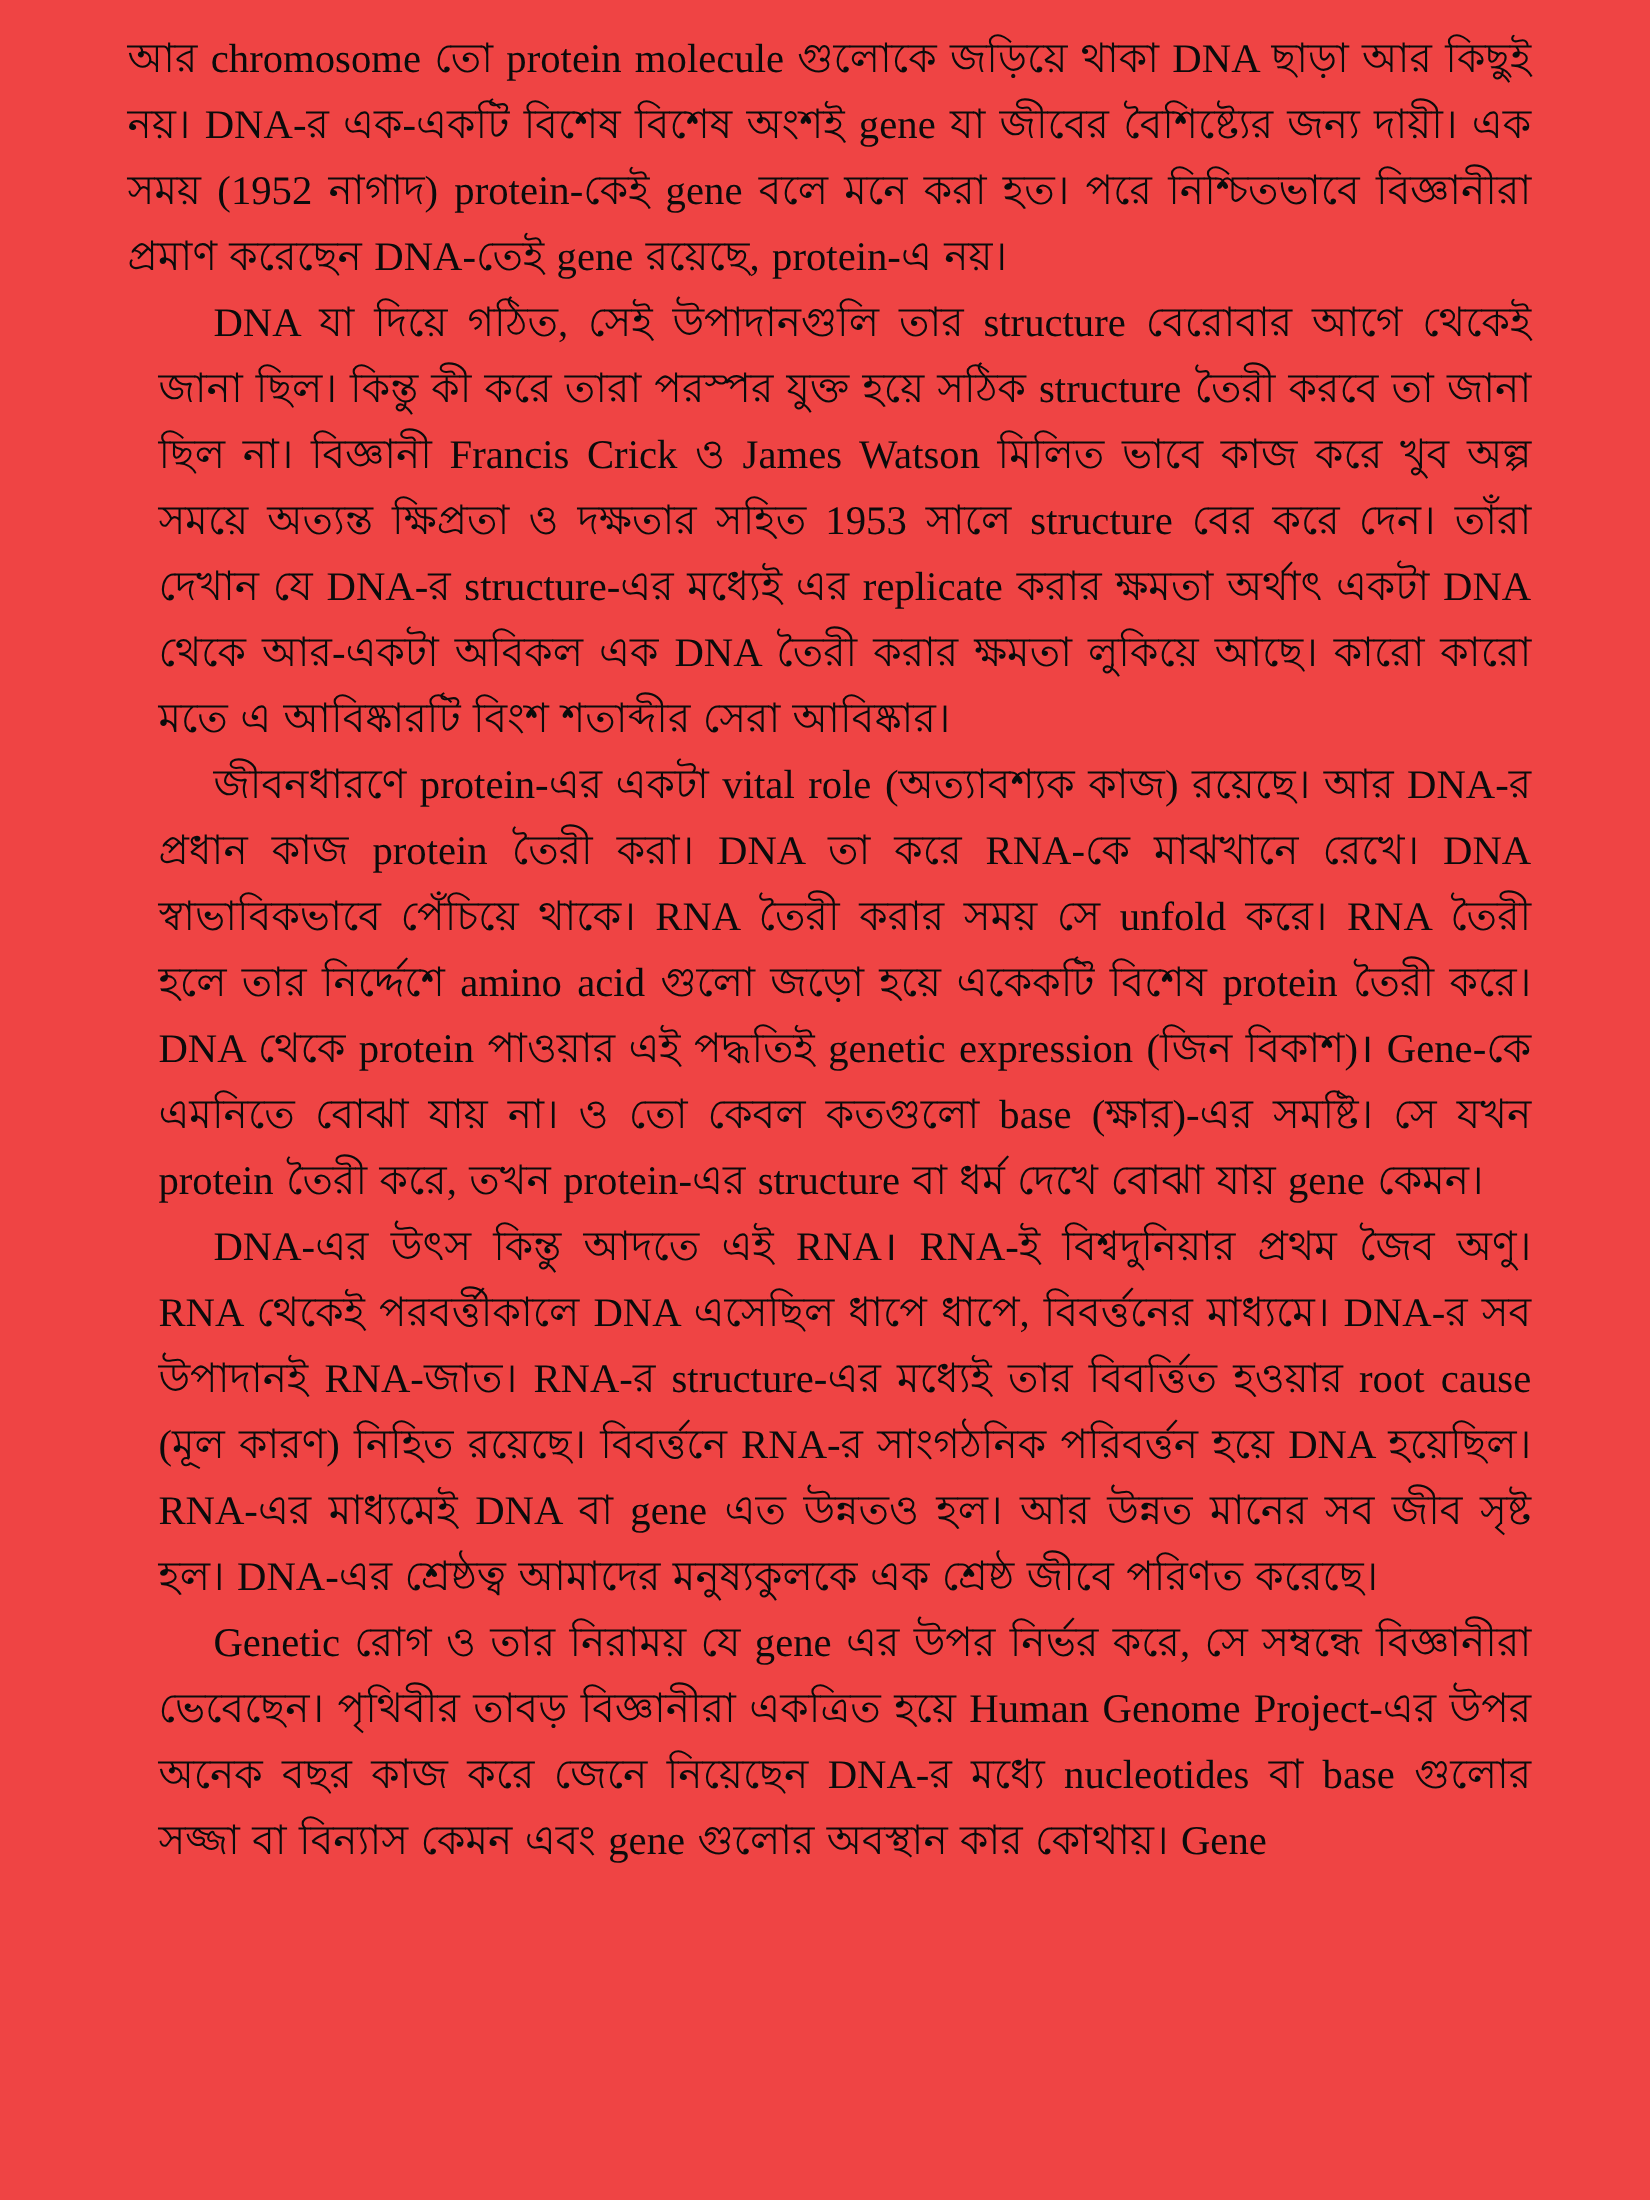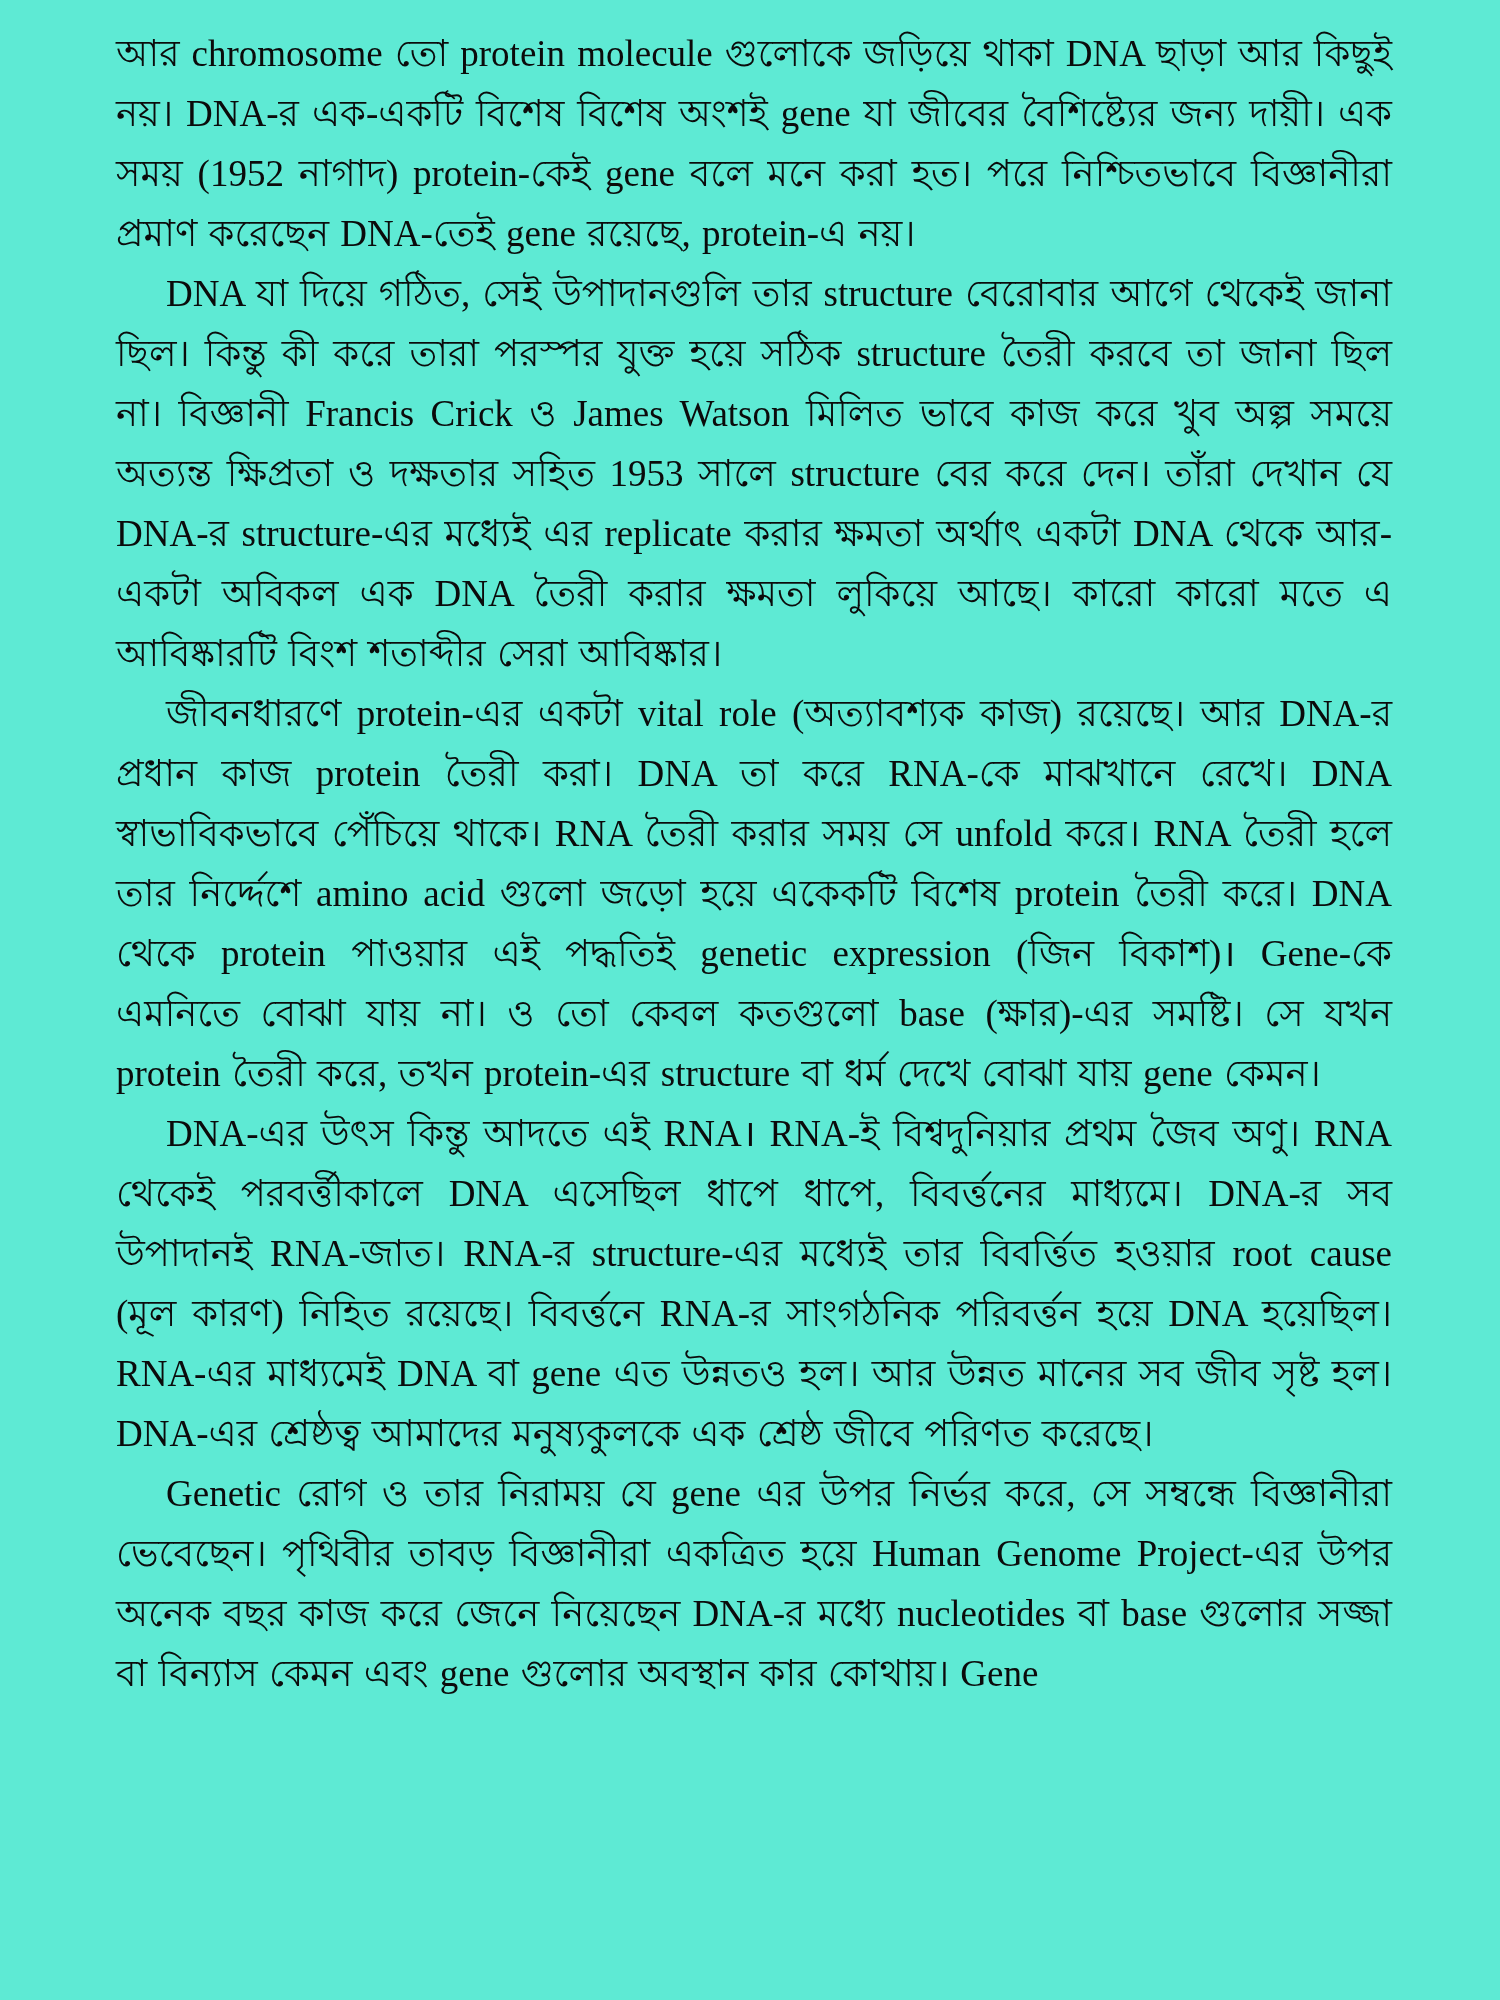--- a/index.html
+++ b/index.html
@@ -4,39 +4,40 @@
 <style>
   html, body {
     margin: 0;
     padding: 0;
     background: #ffffff;
   }
   .page {
     position: relative;
     width: 1500px;
     height: 2000px;
-    background: #5eead4;
+    background: #ef4444;
     box-sizing: border-box;
     padding: 24px 108px 20px 116px;
     overflow: hidden;
     font-family: "Liberation Serif", "DejaVu Serif", serif;
     color: #0b0b0b;
   }
   .text-block {
     width: 100%;
   }
   .para {
     margin: 0;
     font-size: 37px;
     line-height: 60px;
     text-align: justify;
     word-spacing: 2px;
   }
   .para.indent {
     text-indent: 50px;
+    margin-left: 28px;
   }
 </style>
 </head>
 <body>
 
 <div class="page">
   <div class="text-block">
     <p class="para">আর chromosome তো protein molecule গুলোকে জড়িয়ে থাকা DNA ছাড়া আর কিছুই নয়। DNA-র এক-একটি বিশেষ বিশেষ অংশই gene যা জীবের বৈশিষ্ট্যের জন্য দায়ী। এক সময় (1952 নাগাদ) protein-কেই gene বলে মনে করা হত। পরে নিশ্চিতভাবে বিজ্ঞানীরা প্রমাণ করেছেন DNA-তেই gene রয়েছে, protein-এ নয়।</p>
     <p class="para indent">DNA যা দিয়ে গঠিত, সেই উপাদানগুলি তার structure বেরোবার আগে থেকেই জানা ছিল। কিন্তু কী করে তারা পরস্পর যুক্ত হয়ে সঠিক structure তৈরী করবে তা জানা ছিল না। বিজ্ঞানী Francis Crick ও James Watson মিলিত ভাবে কাজ করে খুব অল্প সময়ে অত্যন্ত ক্ষিপ্রতা ও দক্ষতার সহিত 1953 সালে structure বের করে দেন। তাঁরা দেখান যে DNA-র structure-এর মধ্যেই এর replicate করার ক্ষমতা অর্থাৎ একটা DNA থেকে আর-একটা অবিকল এক DNA তৈরী করার ক্ষমতা লুকিয়ে আছে। কারো কারো মতে এ আবিষ্কারটি বিংশ শতাব্দীর সেরা আবিষ্কার।</p>
     <p class="para indent">জীবনধারণে protein-এর একটা vital role (অত্যাবশ্যক কাজ) রয়েছে। আর DNA-র প্রধান কাজ protein তৈরী করা। DNA তা করে RNA-কে মাঝখানে রেখে। DNA স্বাভাবিকভাবে পেঁচিয়ে থাকে। RNA তৈরী করার সময় সে unfold করে। RNA তৈরী হলে তার নির্দ্দেশে amino acid গুলো জড়ো হয়ে একেকটি বিশেষ protein তৈরী করে। DNA থেকে protein পাওয়ার এই পদ্ধতিই genetic expression (জিন বিকাশ)। Gene-কে এমনিতে বোঝা যায় না। ও তো কেবল কতগুলো base (ক্ষার)-এর সমষ্টি। সে যখন protein তৈরী করে, তখন protein-এর structure বা ধর্ম দেখে বোঝা যায় gene কেমন।</p>

